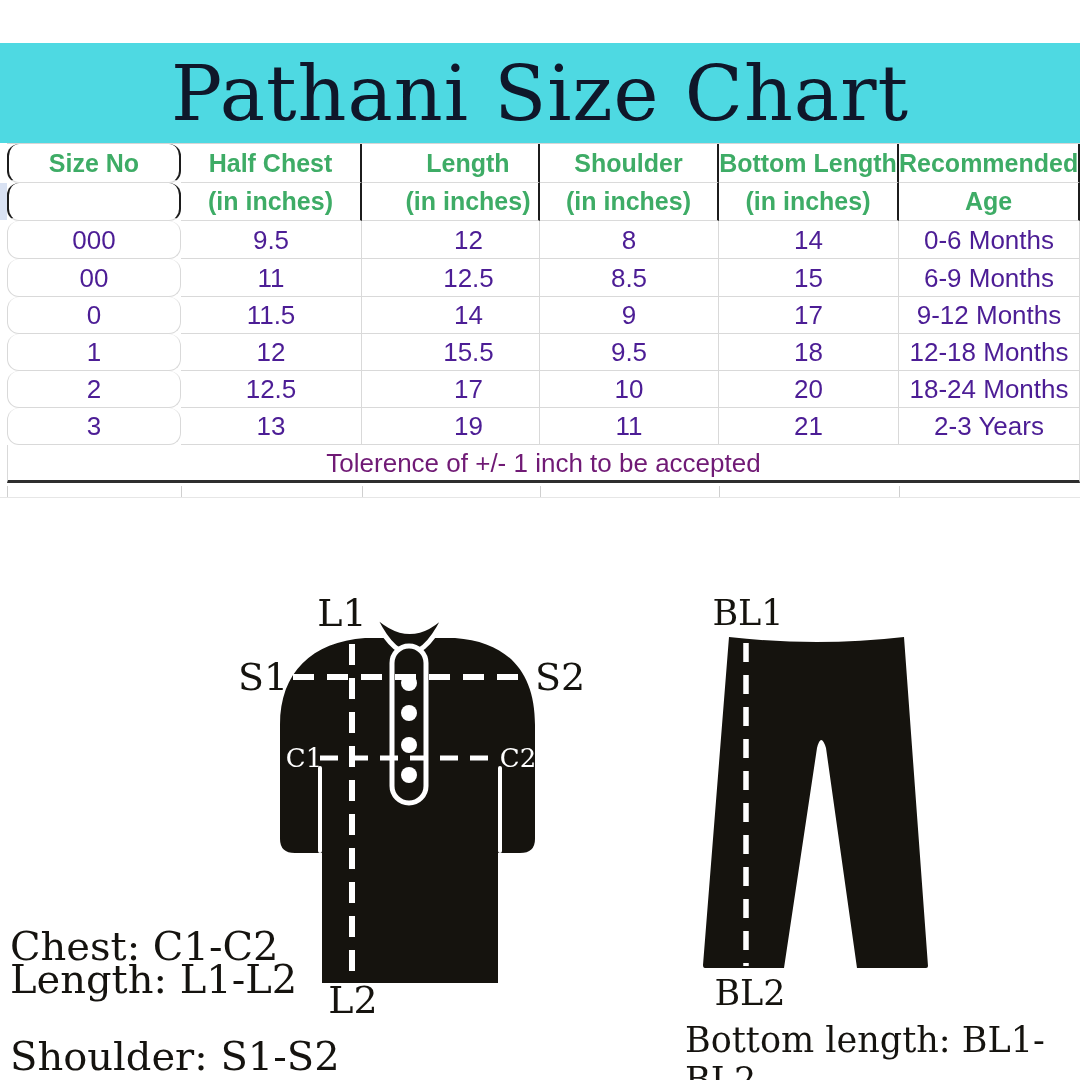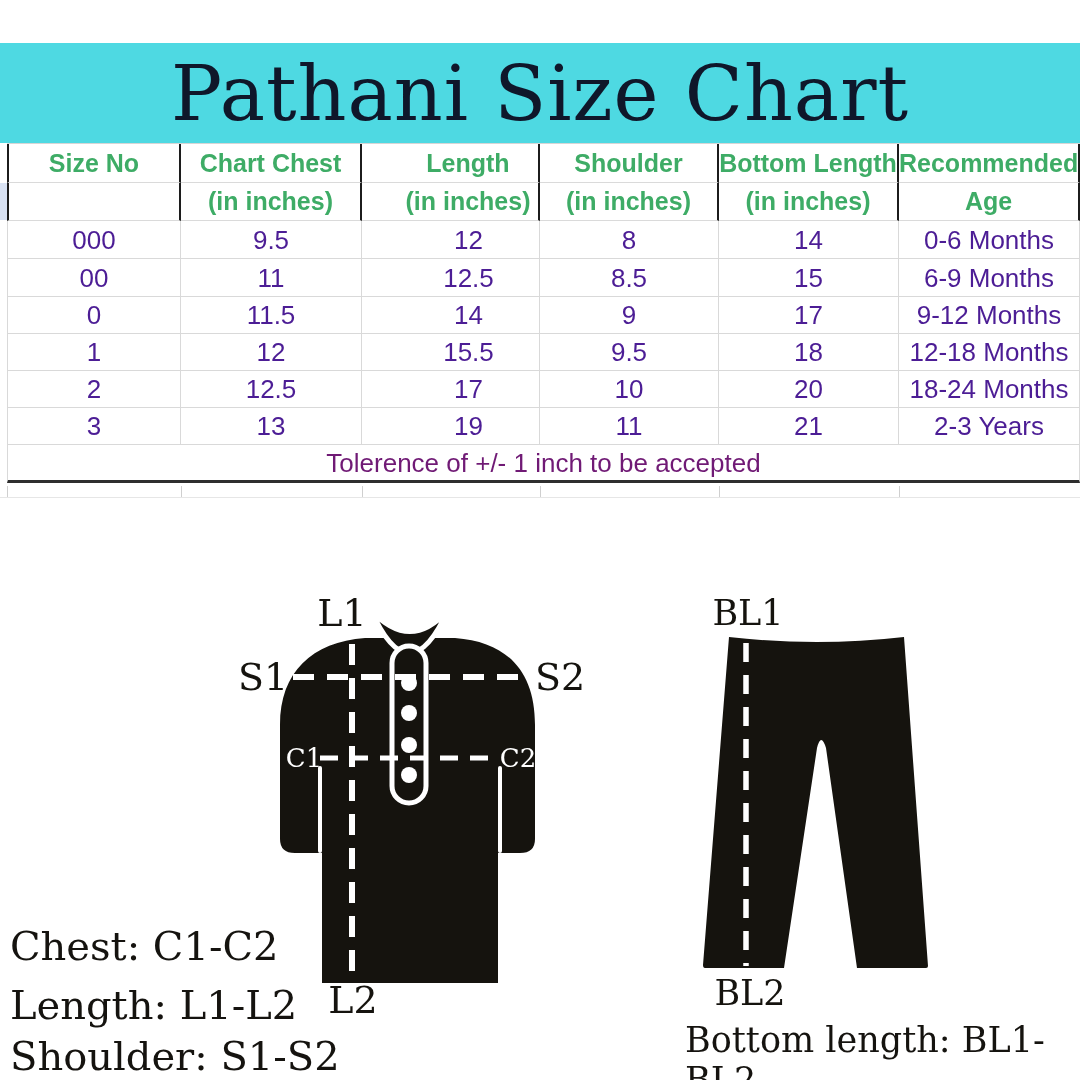--- a/index.html
+++ b/index.html
@@ -7,21 +7,21 @@
         font-family:"Liberation Sans",sans-serif;}
   
   .banner{position:absolute;left:0;top:43px;width:1080px;height:100px;background:#4ED9E2;
           display:flex;align-items:center;justify-content:center;}
   .banner h1{margin:0;font-family:"DejaVu Serif",serif;font-weight:500;font-size:76px;
              color:#0f172a;letter-spacing:1px;}
   
   .tbl{position:absolute;left:7px;top:143px;width:1073px;border-top:1px solid #d6d6d6;}
   .row{display:flex;box-sizing:border-box;}
   .cell{box-sizing:border-box;text-align:center;overflow:hidden;white-space:nowrap;}
-  .c0{width:174px;} .c1{width:181px;} .c2{width:178px;padding-left:36px;} .c3{width:179px;} .c4{width:180px;} .c5{width:181px;}
+  .c0{width:174px;border-radius:12px;} .c1{width:181px;} .c2{width:178px;padding-left:36px;} .c3{width:179px;} .c4{width:180px;} .c5{width:181px;}
   .hr .cell{border-right:2px solid #1c1c1c;font-weight:bold;color:#3EAC66;font-size:25px;}
   .hr .cell:first-child{border-left:2px solid #1c1c1c;}
   .hr1{height:39px;} .hr1 .cell{line-height:39px;border-bottom:1px solid #dadada;}
   .hr2{height:38px;} .hr2 .cell{line-height:36px;border-bottom:1px solid #dadada;}
   .dr .cell{border-right:1px solid #d9d9d9;color:#4c1d95;font-size:26px;border-bottom:1px solid #d9d9d9;}
   .dr .cell:first-child{border-left:1px solid #d9d9d9;}
   .h38{height:38px;} .h38 .cell{line-height:38px;}
   .h37{height:37px;} .h37 .cell{line-height:37px;}
   .frow{height:38px;border-left:1px solid #d9d9d9;border-right:1px solid #d9d9d9;
         border-bottom:3px solid #2e2e2e;}
@@ -44,21 +44,21 @@
 
 <div class="page">
 
   <div class="banner">
     <h1>Pathani Size Chart</h1>
   </div>
 
   <div class="tbl">
     <div class="row hr hr1">
       <div class="cell c0">Size No</div>
-      <div class="cell c1">Chart Chest</div>
+      <div class="cell c1">Half Chest</div>
       <div class="cell c2">Length</div>
       <div class="cell c3">Shoulder</div>
       <div class="cell c4">Bottom Length</div>
       <div class="cell c5">Recommended</div>
     </div>
     <div class="row hr hr2">
       <div class="cell c0"></div>
       <div class="cell c1">(in inches)</div>
       <div class="cell c2">(in inches)</div>
       <div class="cell c3">(in inches)</div>
@@ -154,17 +154,17 @@
 
   <svg class="pants-svg" width="300" height="450" viewBox="0 0 300 450">
     <path fill="#15130e" d="M69,57 Q157,67 244,57 L268,386 Q268,388 266,388 L197,388 L166,168
          Q161,152 157,168 L124,388 L45,388 Q43,388 43,385 Z"></path>
     <line x1="86" y1="63" x2="86" y2="386" stroke="#ffffff" stroke-width="5.5" stroke-dasharray="19 13"></line>
     <text class="diagram-label" x="88" y="45" font-size="35" fill="#15130e" text-anchor="middle">BL1</text>
     <text class="diagram-label" x="90" y="425" font-size="35" fill="#15130e" text-anchor="middle">BL2</text>
   </svg>
 
   <div class="legend-line" style="top:923px">Chest: C1-C2</div>
-  <div class="legend-line" style="top:982px">Length: L1-L2</div>
+  <div class="legend-line" style="top:956px">Length: L1-L2</div>
   <div class="legend-line" style="top:1033px">Shoulder: S1-S2</div>
   <div class="bottom-note">Bottom length: BL1-BL2.</div>
 
 </div>
 
 </body></html>

